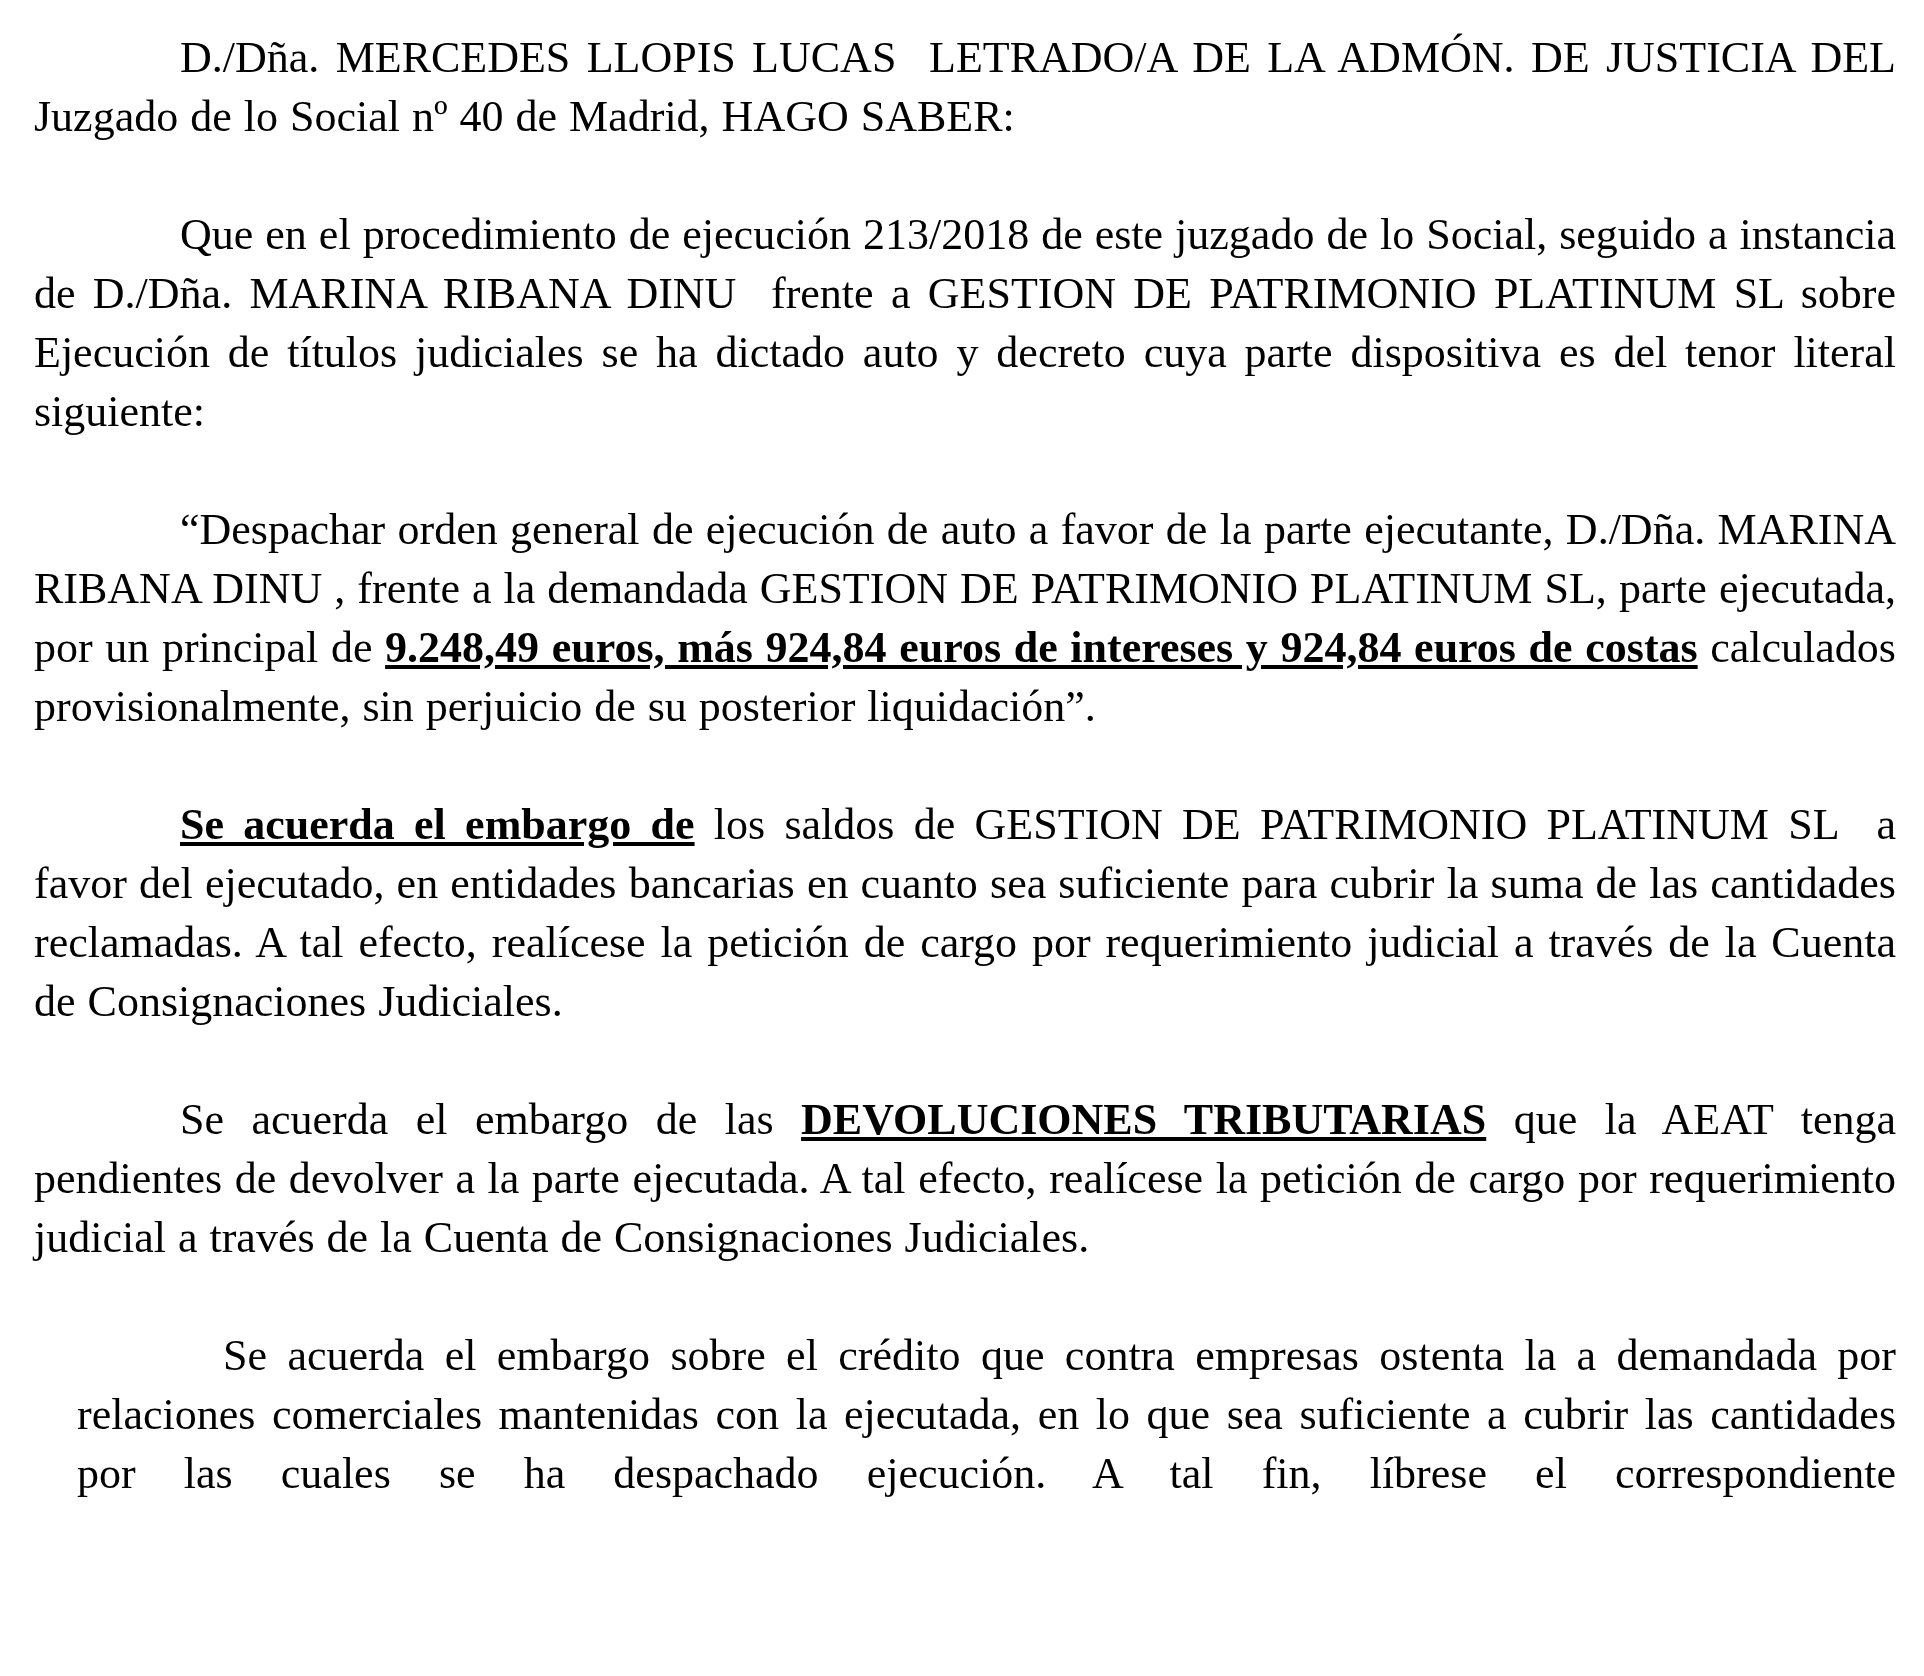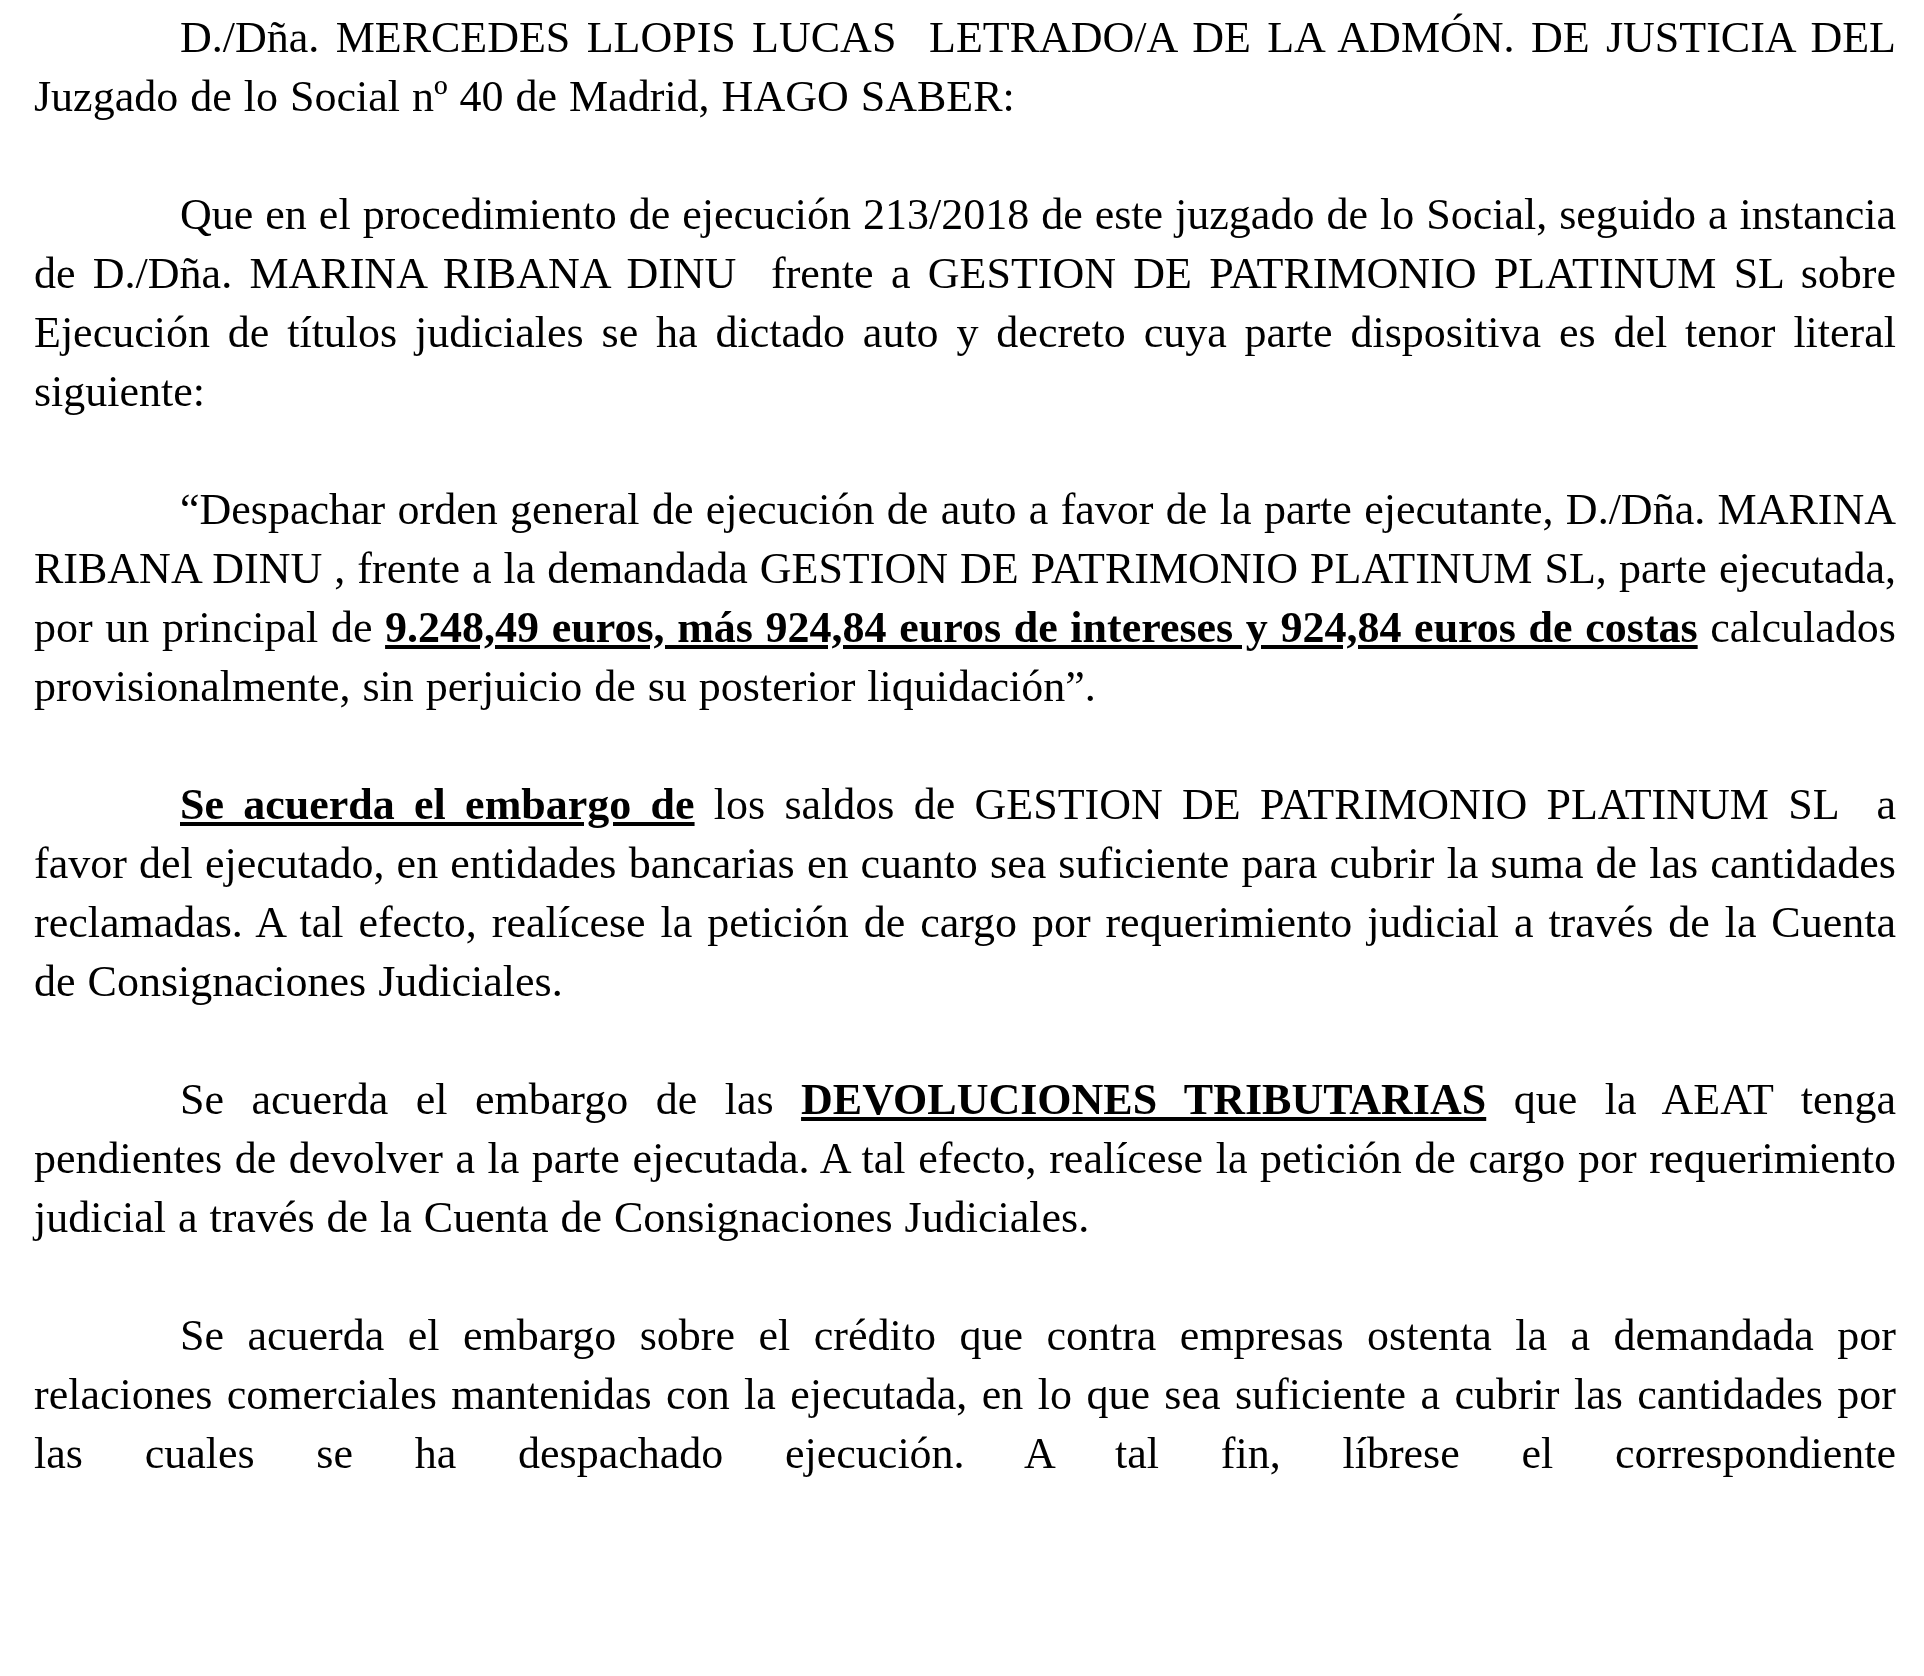--- a/index.html
+++ b/index.html
@@ -13,38 +13,39 @@
     height: 1676px;
     background: #ffffff;
     overflow: hidden;
     font-family: "Liberation Serif", "DejaVu Serif", serif;
     color: #000000;
     -webkit-font-smoothing: none;
   }
   .content {
     position: absolute;
     left: 34px;
-    top: 8px;
+    top: 28px;
     width: 1862px;
   }
   .para {
     margin: 0 0 59px 0;
     font-size: 44px;
     line-height: 59px;
     text-align: justify;
     text-indent: 146px;
     white-space: pre-wrap;
     word-spacing: 1px;
   }
   .para:last-child {
     margin-bottom: 0;
   }
   
   .para-cut {
     text-align-last: justify;
+    margin-left: 43px;
   }
   .bold {
     font-weight: bold;
     text-decoration: underline;
   }
 </style>
 </head>
 <body>
 
 <div class="page">

